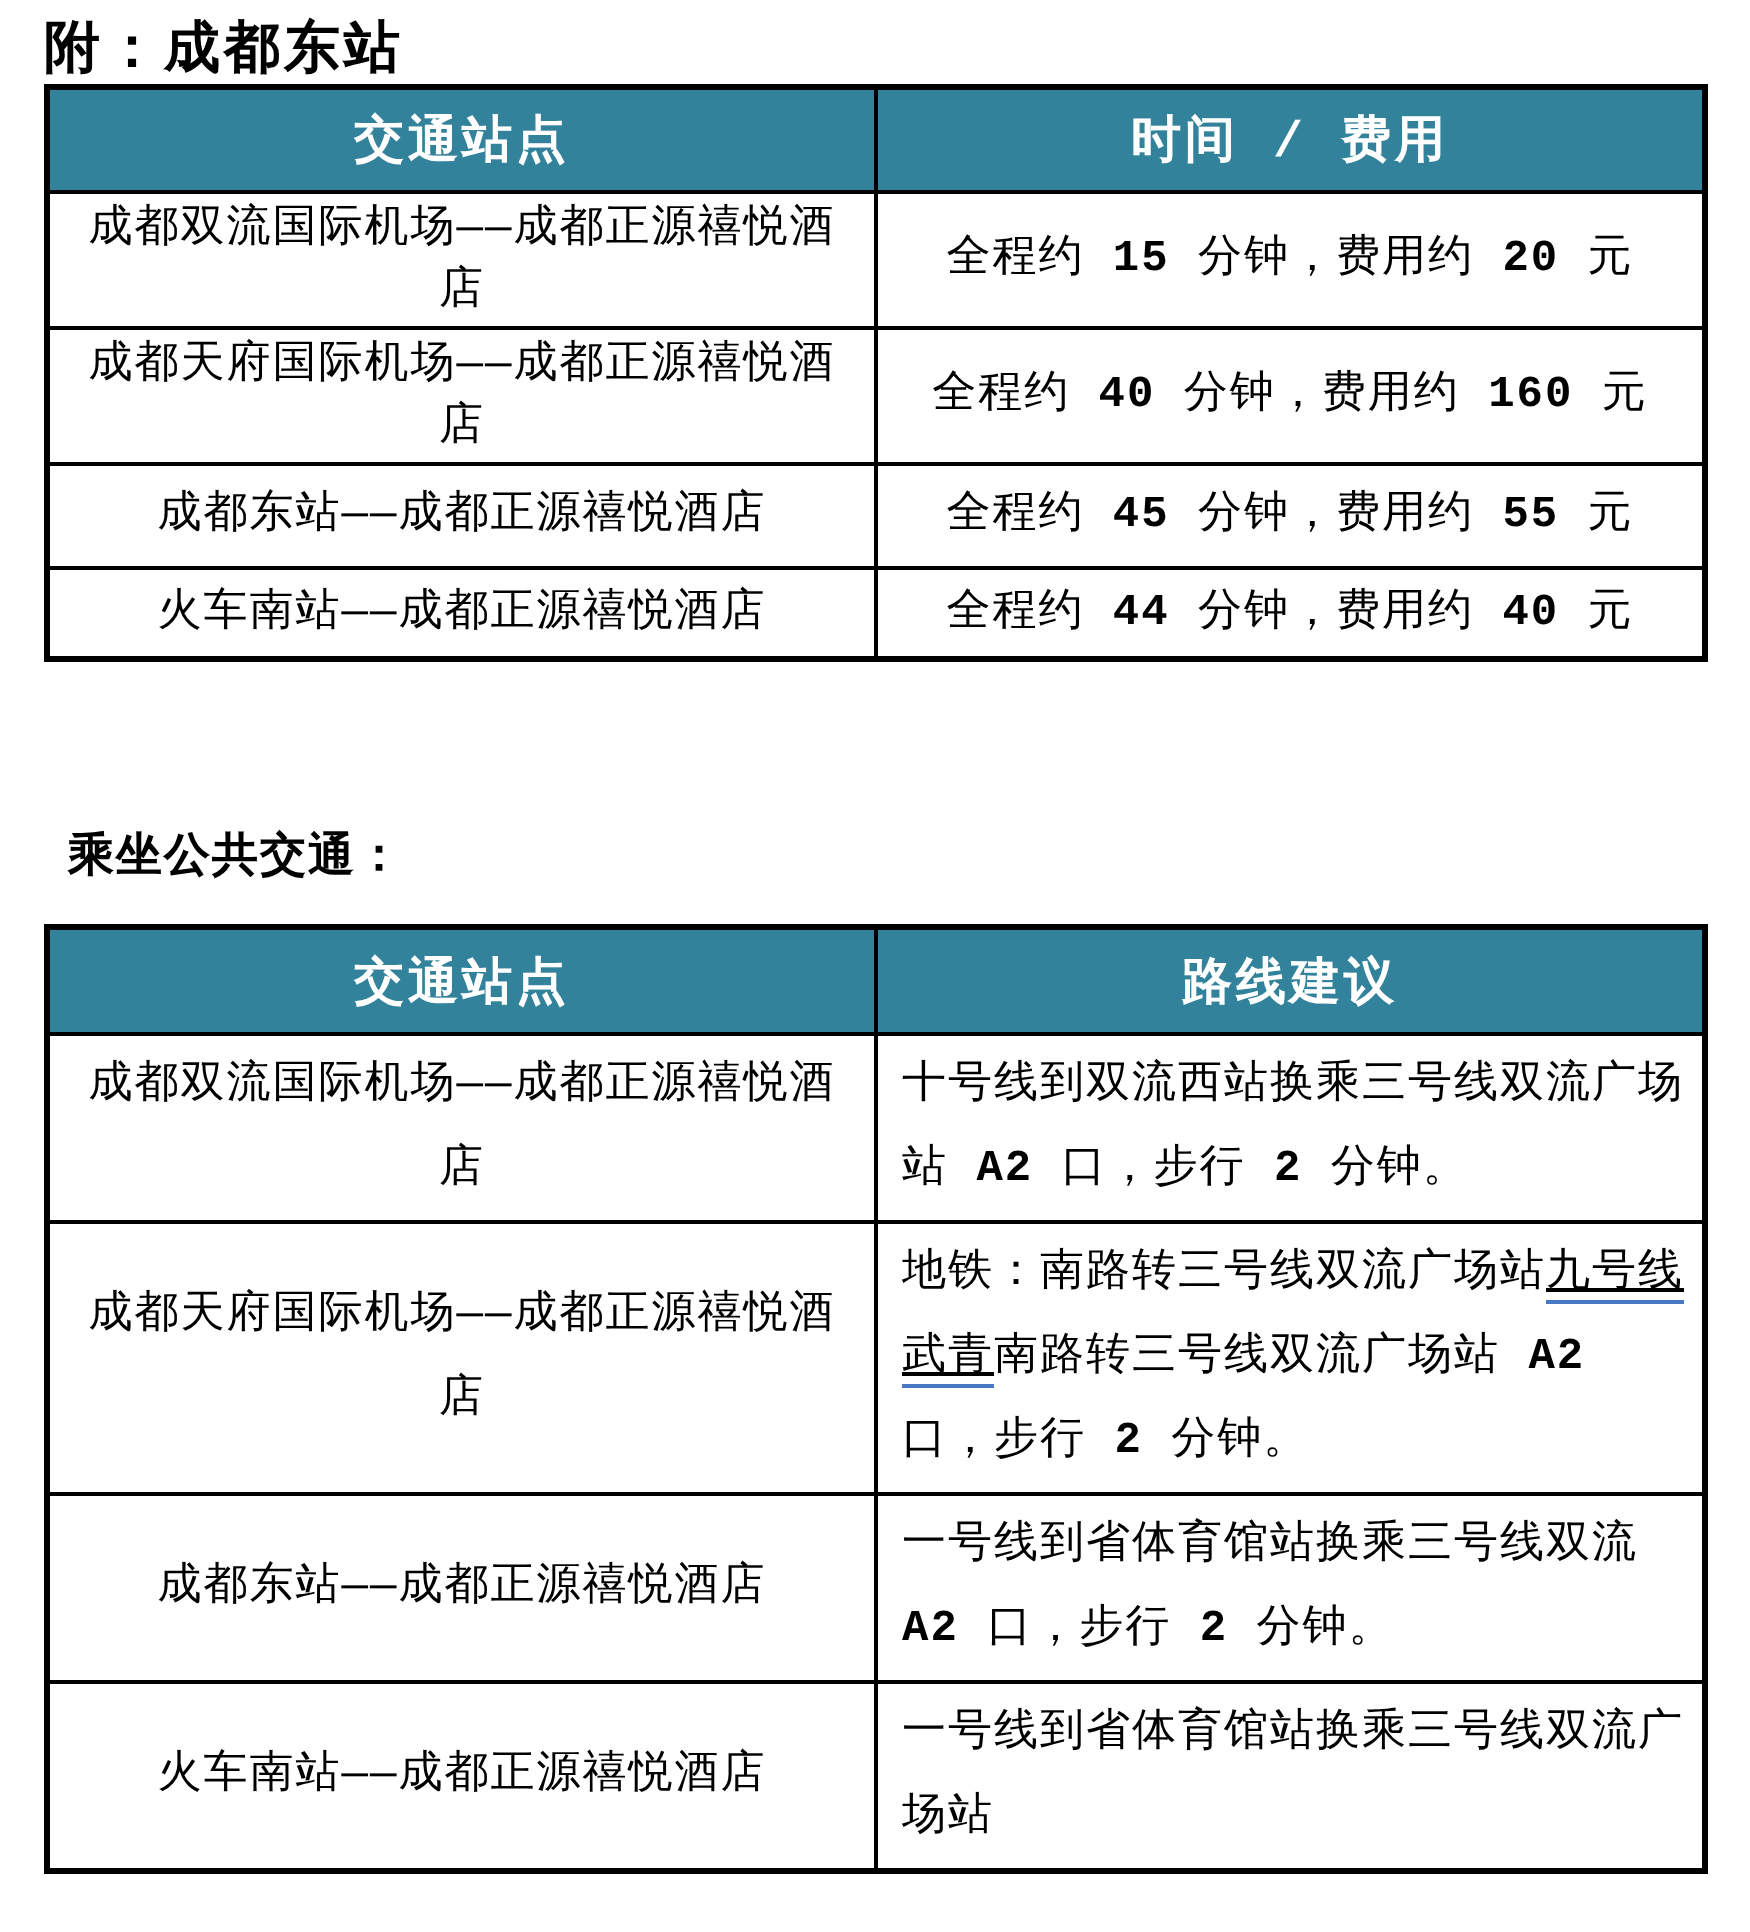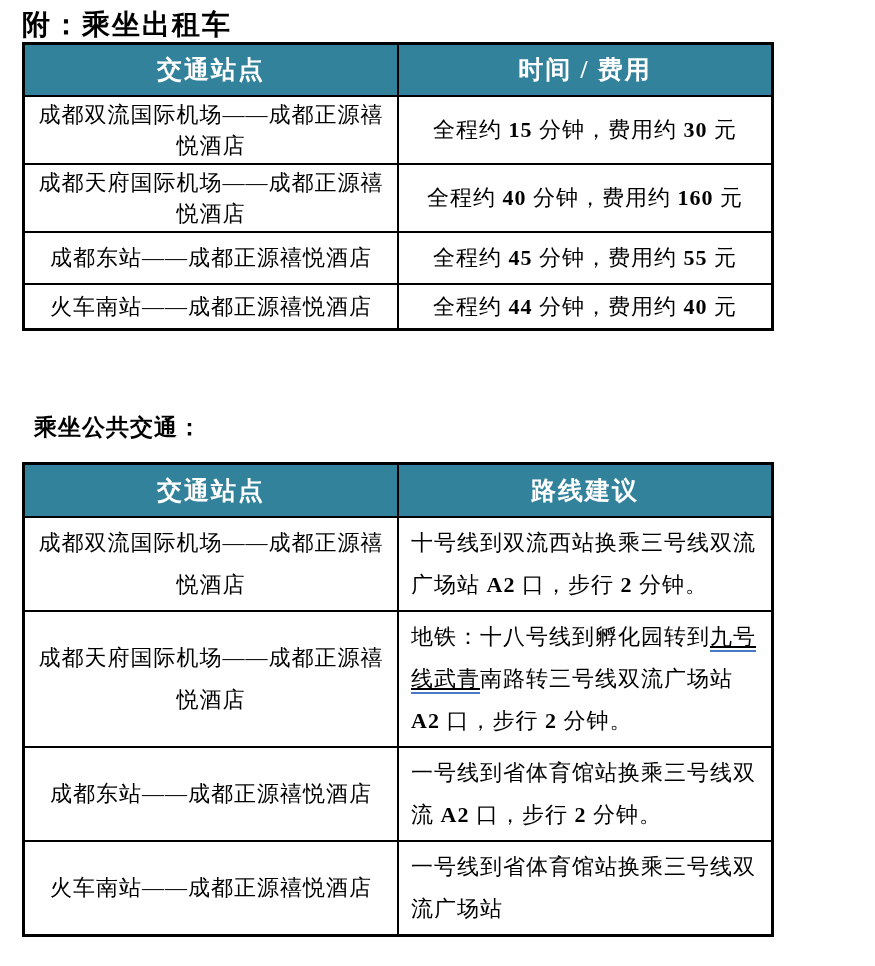--- a/index.html
+++ b/index.html
@@ -35,24 +35,25 @@
   .section-label {
     font-size: 23px;
     font-weight: bold;
     letter-spacing: 1px;
     line-height: 28px;
   }
   .section-label.taxi { margin: 31px 0 20px 0; }
   .section-label.transit { margin: 83px 0 20px 12px; }
 
   table.traffic {
-    width: 752px;
+    width: 832px;
     border-collapse: collapse;
     table-layout: fixed;
     border: 3px solid var(--border-color);
+    font-family: Liberation Mono, monospace;
   }
   table.traffic th,
   table.traffic td {
     border: 2px solid var(--border-color);
     padding: 2px 8px;
   }
   table.traffic th {
     background: var(--header-bg);
     color: var(--header-text);
     font-size: 25px;
@@ -91,34 +92,34 @@
     text-underline-offset: 2px;
     border-bottom: 2px solid var(--underline-blue);
     padding-bottom: 1px;
   }
 </style>
 </head>
 <body>
 
 <div class="page">
 
-  <h1 class="doc-title">附：乘坐出租车</h1>
+  <h1 class="doc-title">附：成都东站</h1>
 
 
   <table class="traffic t1">
     <thead>
       <tr class="hdr">
         <th style="width:50%">交通站点</th>
         <th style="width:50%">时间 / 费用</th>
       </tr>
     </thead>
     <tbody>
       <tr class="r0">
         <td class="station">成都双流国际机场——成都正源禧悦酒店</td>
-        <td class="timecost"><span>全程约 </span><span class="seg-b">15</span><span> 分钟，费用约 </span><span class="seg-b">30</span><span> 元</span></td>
+        <td class="timecost"><span>全程约 </span><span class="seg-b">15</span><span> 分钟，费用约 </span><span class="seg-b">20</span><span> 元</span></td>
       </tr>
       <tr class="r1">
         <td class="station">成都天府国际机场——成都正源禧悦酒店</td>
         <td class="timecost"><span>全程约 </span><span class="seg-b">40</span><span> 分钟，费用约 </span><span class="seg-b">160</span><span> 元</span></td>
       </tr>
       <tr class="r2">
         <td class="station">成都东站——成都正源禧悦酒店</td>
         <td class="timecost"><span>全程约 </span><span class="seg-b">45</span><span> 分钟，费用约 </span><span class="seg-b">55</span><span> 元</span></td>
       </tr>
       <tr class="r3">
@@ -137,21 +138,21 @@
         <th style="width:50%">路线建议</th>
       </tr>
     </thead>
     <tbody>
       <tr class="r0">
         <td class="station">成都双流国际机场——成都正源禧悦酒店</td>
         <td class="route"><span>十号线到双流西站换乘三号线双流广场站 </span><span class="seg-b">A2</span><span> 口，步行 </span><span class="seg-b">2</span><span> 分钟。</span></td>
       </tr>
       <tr class="r1">
         <td class="station">成都天府国际机场——成都正源禧悦酒店</td>
-        <td class="route"><span>地铁：十八号线到孵化园转到</span><span class="seg-u">九号线武青</span><span>南路转三号线双流广场站 </span><span class="seg-b">A2</span><span> 口，步行 </span><span class="seg-b">2</span><span> 分钟。</span></td>
+        <td class="route"><span>地铁：南路转三号线双流广场站</span><span class="seg-u">九号线武青</span><span>南路转三号线双流广场站 </span><span class="seg-b">A2</span><span> 口，步行 </span><span class="seg-b">2</span><span> 分钟。</span></td>
       </tr>
       <tr class="r2">
         <td class="station">成都东站——成都正源禧悦酒店</td>
         <td class="route"><span>一号线到省体育馆站换乘三号线双流 </span><span class="seg-b">A2</span><span> 口，步行 </span><span class="seg-b">2</span><span> 分钟。</span></td>
       </tr>
       <tr class="r3">
         <td class="station">火车南站——成都正源禧悦酒店</td>
         <td class="route"><span>一号线到省体育馆站换乘三号线双流</span><span>广场站 </span></td>
       </tr>
     </tbody>

